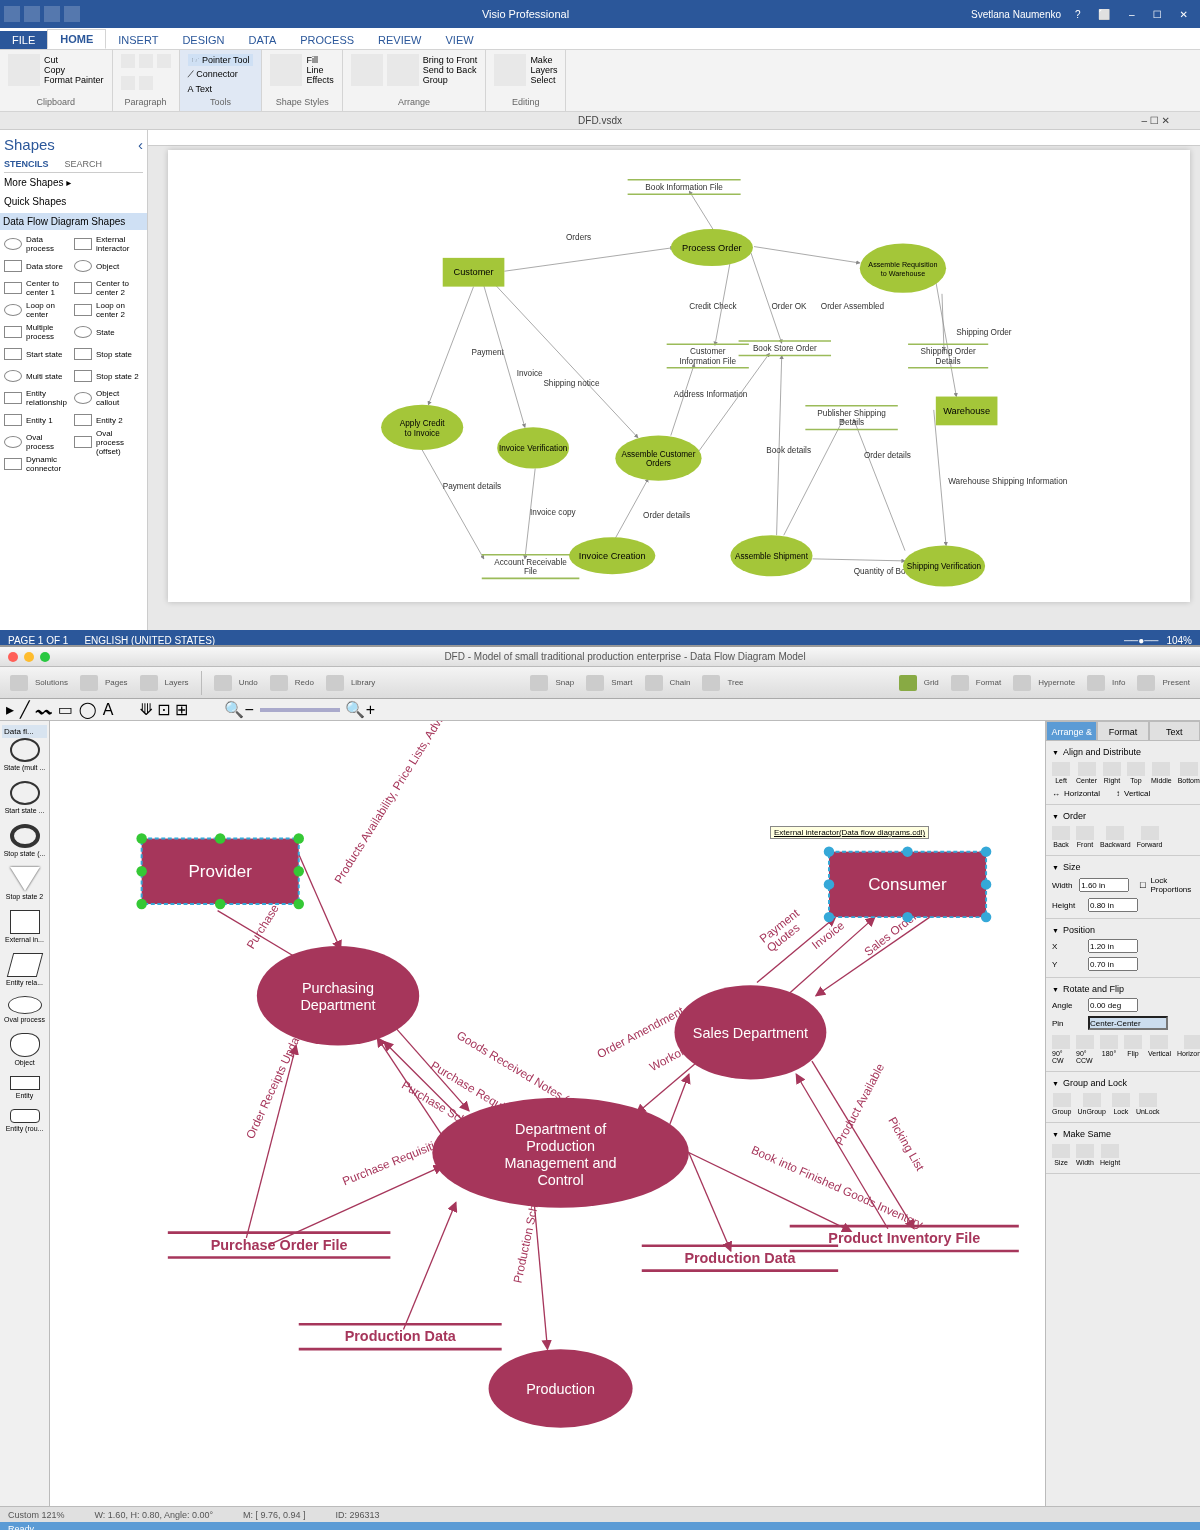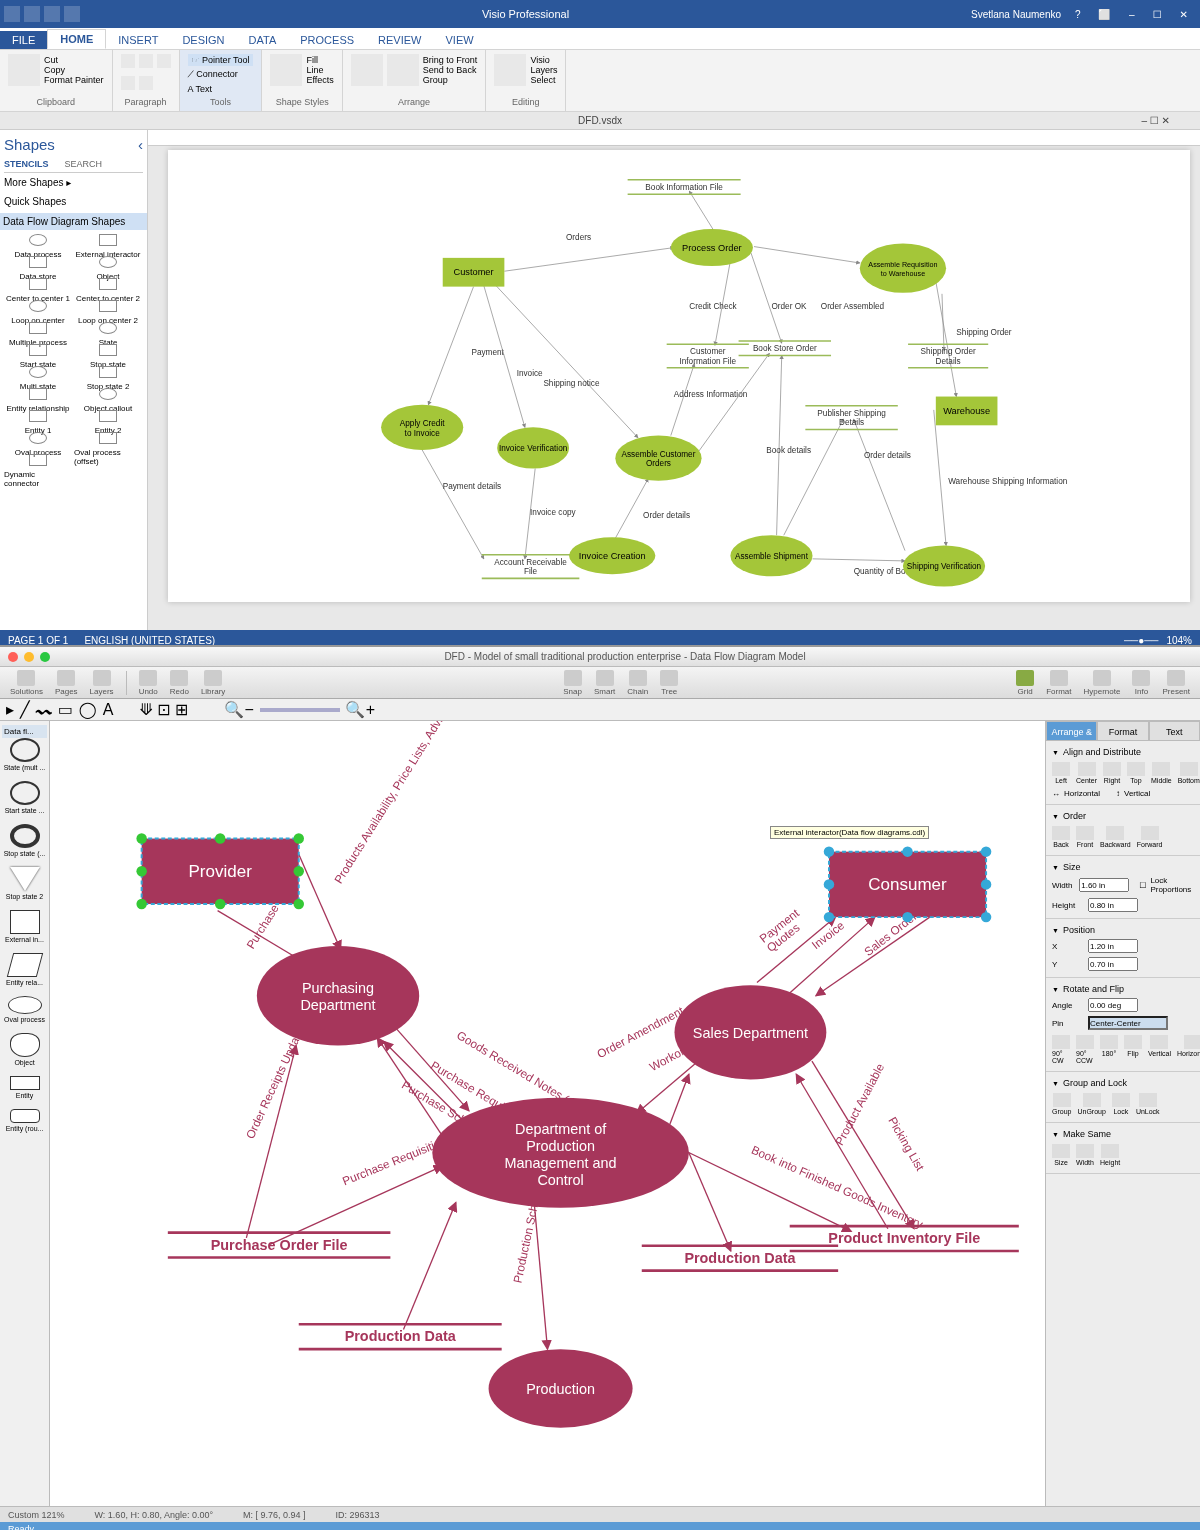--- a/index.html
+++ b/index.html
@@ -27,21 +27,21 @@
 .doc-bar { height: 18px; background: #e8e8e8; border-bottom: 1px solid #ccc; font-size: 10px; display:flex; align-items:center; justify-content:center; color:#444;}
 .doc-bar .dmin { position:absolute; right:30px;}
 .vis-body { display: flex; height: 500px; }
 .shape-panel { width: 148px; border-right: 1px solid #ccc; padding: 4px; font-size: 10px; overflow: hidden; }
 .shape-panel .sp-title { color: #2b579a; font-size: 15px; padding: 2px 0 6px; display:flex; justify-content:space-between;}
 .shape-panel .sp-tabs { display: flex; gap: 16px; font-size: 9px; color:#666; border-bottom:1px solid #ccc; padding-bottom:3px;}
 .shape-panel .sp-tabs .sel{color:#2b579a; font-weight:bold;}
 .shape-panel .lk { padding: 4px 0; cursor: default; }
 .shape-panel .cat { background: #cfe0f4; padding: 3px; margin: 2px -4px; }
 .shape-grid { display: flex; flex-wrap: wrap; gap: 2px; margin-top:4px;}
-.shape-grid .shp { width: 68px; height: 20px; display: flex; align-items: center; gap: 4px; font-size: 8px; flex-direction: column; }
+.shape-grid .shp { width: 68px; height: 20px; display: flex; align-items: center; gap: 4px; font-size: 8px; }
 .shape-grid .ic { width: 18px; height: 12px; border: 1px solid #888; flex-shrink: 0; }
 .shape-grid .ic.ov { border-radius: 50%; }
 .canvas-wrap { flex: 1; position: relative; background: #e8e8e8; }
 .ruler-h { height: 16px; background: #fff; border-bottom: 1px solid #ccc; }
 .vis-canvas { position: absolute; top: 20px; left: 20px; right: 10px; bottom: 28px; background: #fff; box-shadow: 0 0 6px rgba(0,0,0,0.2); }
 .vis-canvas svg { width:100%; height:100%;}
 .rect-n { fill: #a4c639; }
 .oval-n { fill: #a4c639; }
 .ntxt { font-size: 9px; text-anchor: middle; }
 .ds-line { stroke: #9bbb59; stroke-width: 1.5; }
@@ -53,21 +53,21 @@
 .statusbar .rt{margin-left:auto; display:flex; gap:8px; align-items:center;}
 
 
 .mac { height: 885px; position: relative; background: #ededed; border-top: 2px solid #999;}
 .mac-title { height: 20px; background: linear-gradient(#f8f8f8,#e0e0e0); display:flex; align-items:center; font-size:10px; border-bottom:1px solid #bbb;}
 .mac-title .traffic{display:flex; gap:6px; padding-left:8px;}
 .mac-title .dot{width:10px;height:10px;border-radius:50%;}
 .mac-title .r{background:#ff5f57;} .mac-title .y{background:#febc2e;} .mac-title .g{background:#28c840;}
 .mac-title .tt{flex:1; text-align:center; color:#555;}
 .mac-tb1 { height: 32px; background:linear-gradient(#f4f4f4,#dcdcdc); border-bottom:1px solid #aaa; display:flex; align-items:center; font-size:8px; gap:4px; padding:0 6px;}
-.mac-tb1 .tbic{display:flex;flex-direction:column;align-items:center;gap:1px; padding:0 4px; color:#555;}
+.mac-tb1 .tbic{display:flex;flex-direction:row;align-items:center;gap:7px; padding:0 4px; color:#555;}
 .mac-tb1 .ico{width:18px;height:16px;background:#ccc;border-radius:2px;}
 .mac-tb1 .sep{width:1px;height:24px;background:#bbb;margin:0 4px;}
 .mac-tb2 { height: 22px; background:#f0f0f0; border-bottom:1px solid #bbb; display:flex; align-items:center; gap:6px; padding:0 6px;}
 .mac-body { display:flex; height:785px;}
 .mac-shp { width:50px; background:#f0f0f0; border-right:1px solid #bbb; padding:4px 2px; font-size:7px; text-align:center;}
 .mac-shp .ms{margin-bottom:10px;}
 .mac-shp .mi{width:30px;height:24px;margin:0 auto 2px;}
 .mac-shp .mi.ov{border:2px solid #333;border-radius:50%;}
 .mac-shp .mi.tri{width:0;height:0;border-left:15px solid transparent;border-right:15px solid transparent;border-top:24px solid #fff;filter:drop-shadow(0 0 1px #333);}
 .mac-shp .mi.re{border:1px solid #333;background:#fff;}
@@ -182,21 +182,21 @@
             <div>Send to Back</div>
             <div>Group</div>
           </div>
         </div>
         <div class="lbl">Arrange</div>
       </div>
     <div class="grp">
         <div class="rw">
           <div class="btn-lg"></div>
           <div style="font-size:9px">
-            <div>Visio</div>
+            <div>Make</div>
             <div>Layers</div>
             <div>Select</div>
           </div>
         </div>
         <div class="lbl">Editing</div>
       </div>
   </div>
   <div class="doc-bar">
       <span>DFD.vsdx</span>
       <span class="dmin">– ☐ ✕</span>
@@ -614,21 +614,21 @@
           <text x="655" y="99" class="mac-txt" style="font-size:13px">Consumer</text>
           <circle cx="595" cy="70" r="4" class="handle b"></circle>
           <circle cx="655" cy="70" r="4" class="handle b"></circle>
           <circle cx="715" cy="70" r="4" class="handle b"></circle>
           <circle cx="595" cy="95" r="4" class="handle b"></circle>
           <circle cx="715" cy="95" r="4" class="handle b"></circle>
           <circle cx="595" cy="120" r="4" class="handle b"></circle>
           <circle cx="655" cy="120" r="4" class="handle b"></circle>
           <circle cx="715" cy="120" r="4" class="handle b"></circle>
         </svg>
-      <div class="tooltip" style="top:105px;left:720px;">External interactor(Data flow diagrams.cdl)</div>
+      <div class="tooltip" style="top:105px;left:720px;text-decoration:underline;">External interactor(Data flow diagrams.cdl)</div>
     </div>
     <div class="mac-props">
       <div class="ptabs">
         <div class="ptab sel">Arrange &amp; Size</div>
         <div class="ptab">Format</div>
         <div class="ptab">Text</div>
       </div>
       <div class="sec">
           <div class="sh">Align and Distribute</div>
         <div class="irow" id="ali">

